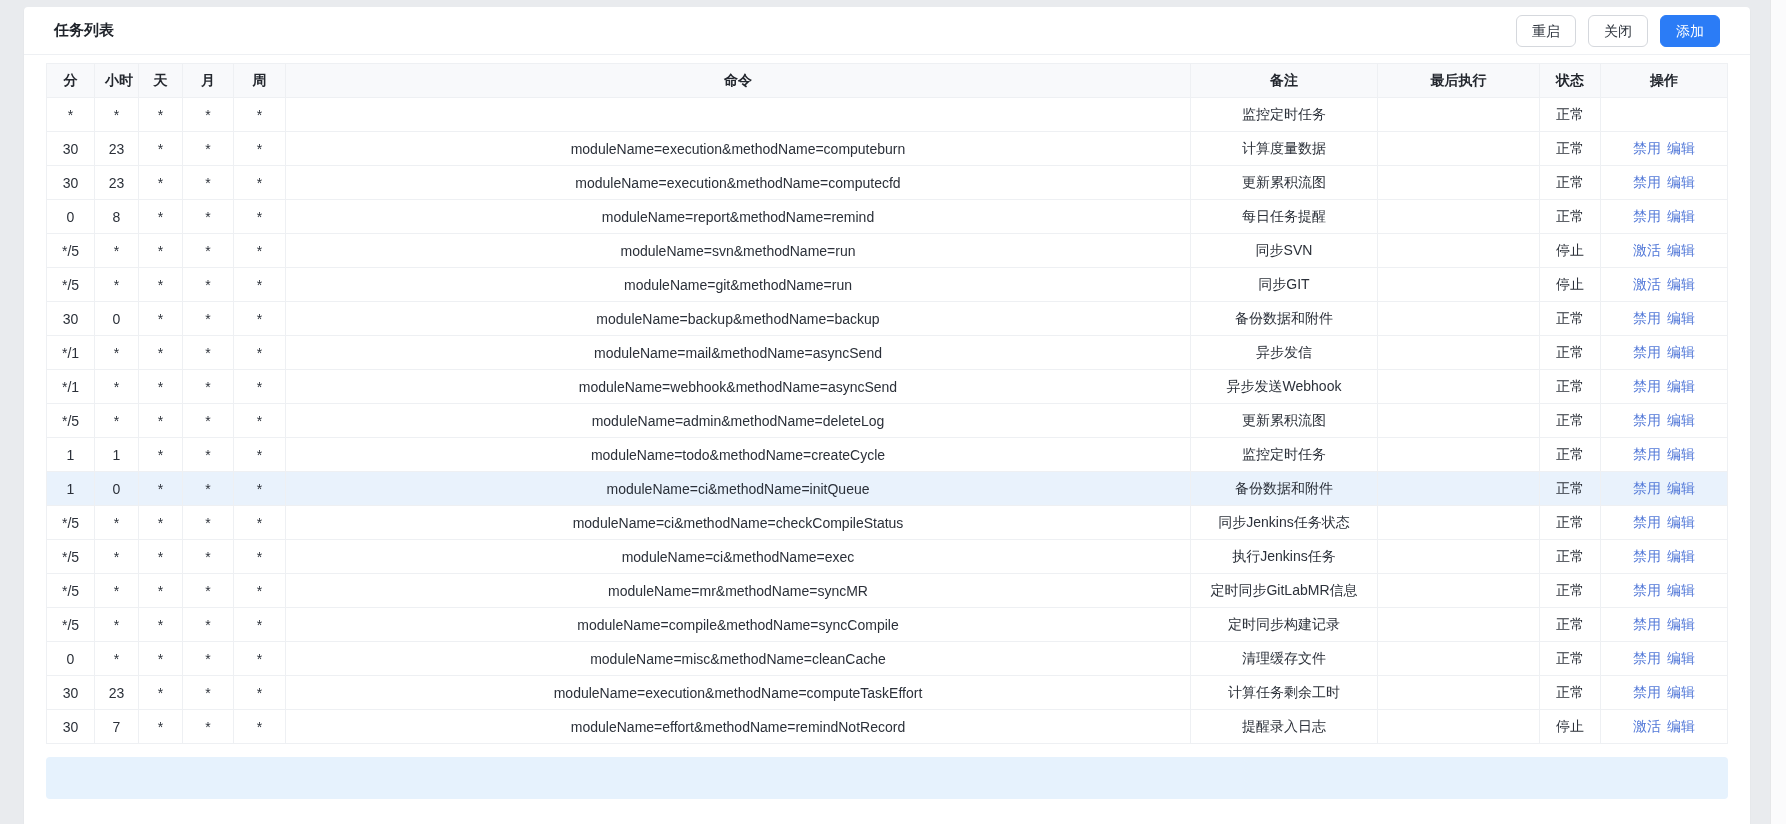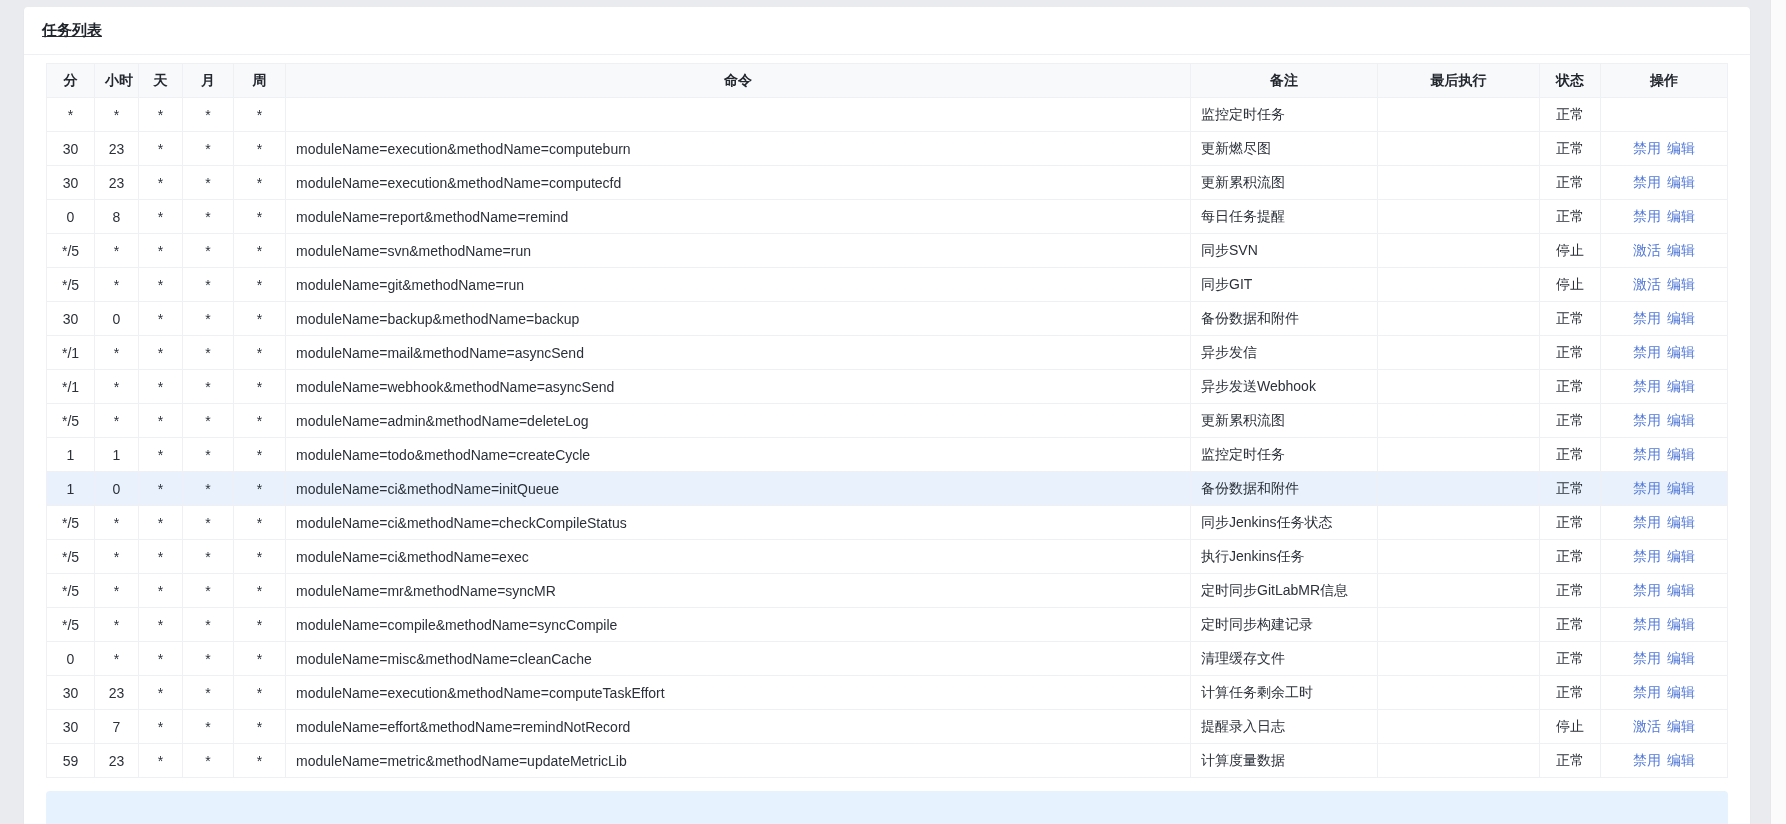--- a/index.html
+++ b/index.html
@@ -20,21 +20,21 @@
     font-family:"Liberation Sans","DejaVu Sans",sans-serif;
     color:var(--text);
   }
   .card{
     position:absolute;left:24px;top:7px;width:1726px;height:860px;
     background:#ffffff;border-radius:4px;
     box-shadow:0 1px 2px rgba(0,0,0,0.05);
   }
   .card-header{
     height:48px;display:flex;align-items:center;justify-content:space-between;
-    padding:0 18px;border-bottom:1px solid var(--border);text-decoration:underline;
+    padding:0 30px;border-bottom:1px solid var(--border);
   }
   .page-title{font-size:15px;font-weight:700;color:#20242b;}
   .header-actions{display:flex;gap:12px;align-items:center;}
   .btn{
     height:32px;padding:0 15px;font-size:14px;line-height:30px;
     background:#fff;border:1px solid #d5d8dd;border-radius:6px;
     color:#30363f;cursor:pointer;font-family:inherit;
   }
   .btn-primary{background:var(--primary);border-color:var(--primary);color:#fff;}
   .card-body{padding:8px 22px 0 22px;}
@@ -43,38 +43,43 @@
     font-size:14px;border:1px solid var(--border);
   }
   th,td{
     border:1px solid var(--border);
     padding:0 10px;height:34px;overflow:hidden;white-space:nowrap;
   }
   th{background:var(--headerbg);font-weight:700;color:#23272e;}
   td{color:var(--text);background:#fff;}
   tr.highlighted td{background:var(--highlight);}
   .col-minute,.col-hour,.col-day,.col-month,.col-week{text-align:center;}
-  .col-command,.col-remark{text-align:left;}
+  .col-command,.col-remark{text-align:center;}
   .col-lastExec,.col-status,.col-actions{text-align:center;}
   th.col-command,th.col-remark{text-align:center;}
   .op-link{color:var(--link);cursor:pointer;margin:0 3px;}
   .footer-bar{
     margin-top:13px;height:42px;background:var(--footerbar);border-radius:4px;
   }
   .scrollbar-track{
     position:absolute;right:0;top:0;width:16px;height:824px;
     background:#fbfbfc;border-left:1px solid #e6e7e9;
   }
 </style>
 </head>
 <body>
 
 <div class="card">
   <div class="card-header">
     <span class="page-title">任务列表</span>
+    <div class="header-actions">
+      <button class="btn">重启</button>
+      <button class="btn">关闭</button>
+      <button class="btn btn-primary">添加</button>
+    </div>
   </div>
   <div class="card-body">
     <table>
       <colgroup>
         <col style="width:48px">
           <col style="width:44px">
           <col style="width:44px">
         <col style="width:51px">
           <col style="width:52px">
           <col>
@@ -110,21 +115,21 @@
             <td class="col-status">正常</td>
             <td class="col-actions"></td>
           </tr>
           <tr>
             <td class="col-minute">30</td>
             <td class="col-hour">23</td>
             <td class="col-day">*</td>
             <td class="col-month">*</td>
             <td class="col-week">*</td>
             <td class="col-command">moduleName=execution&amp;methodName=computeburn</td>
-            <td class="col-remark">更新燃尽图</td>
+            <td class="col-remark">计算度量数据</td>
             <td class="col-lastExec"></td>
             <td class="col-status">正常</td>
             <td class="col-actions"><span class="op-link">禁用</span><span class="op-link">编辑</span></td>
           </tr>
           <tr>
             <td class="col-minute">30</td>
             <td class="col-hour">23</td>
             <td class="col-day">*</td>
             <td class="col-month">*</td>
             <td class="col-week">*</td>
@@ -318,31 +323,19 @@
             <td class="col-minute">30</td>
             <td class="col-hour">7</td>
             <td class="col-day">*</td>
             <td class="col-month">*</td>
             <td class="col-week">*</td>
             <td class="col-command">moduleName=effort&amp;methodName=remindNotRecord</td>
             <td class="col-remark">提醒录入日志</td>
             <td class="col-lastExec"></td>
             <td class="col-status">停止</td>
             <td class="col-actions"><span class="op-link">激活</span><span class="op-link">编辑</span></td>
-          </tr>
-          <tr>
-            <td class="col-minute">59</td>
-            <td class="col-hour">23</td>
-            <td class="col-day">*</td>
-            <td class="col-month">*</td>
-            <td class="col-week">*</td>
-            <td class="col-command">moduleName=metric&amp;methodName=updateMetricLib</td>
-            <td class="col-remark">计算度量数据</td>
-            <td class="col-lastExec"></td>
-            <td class="col-status">正常</td>
-            <td class="col-actions"><span class="op-link">禁用</span><span class="op-link">编辑</span></td>
           </tr>
         </tbody>
     </table>
     <div class="footer-bar"></div>
   </div>
 </div>
 <div class="scrollbar-track"></div>
 
 </body></html>

